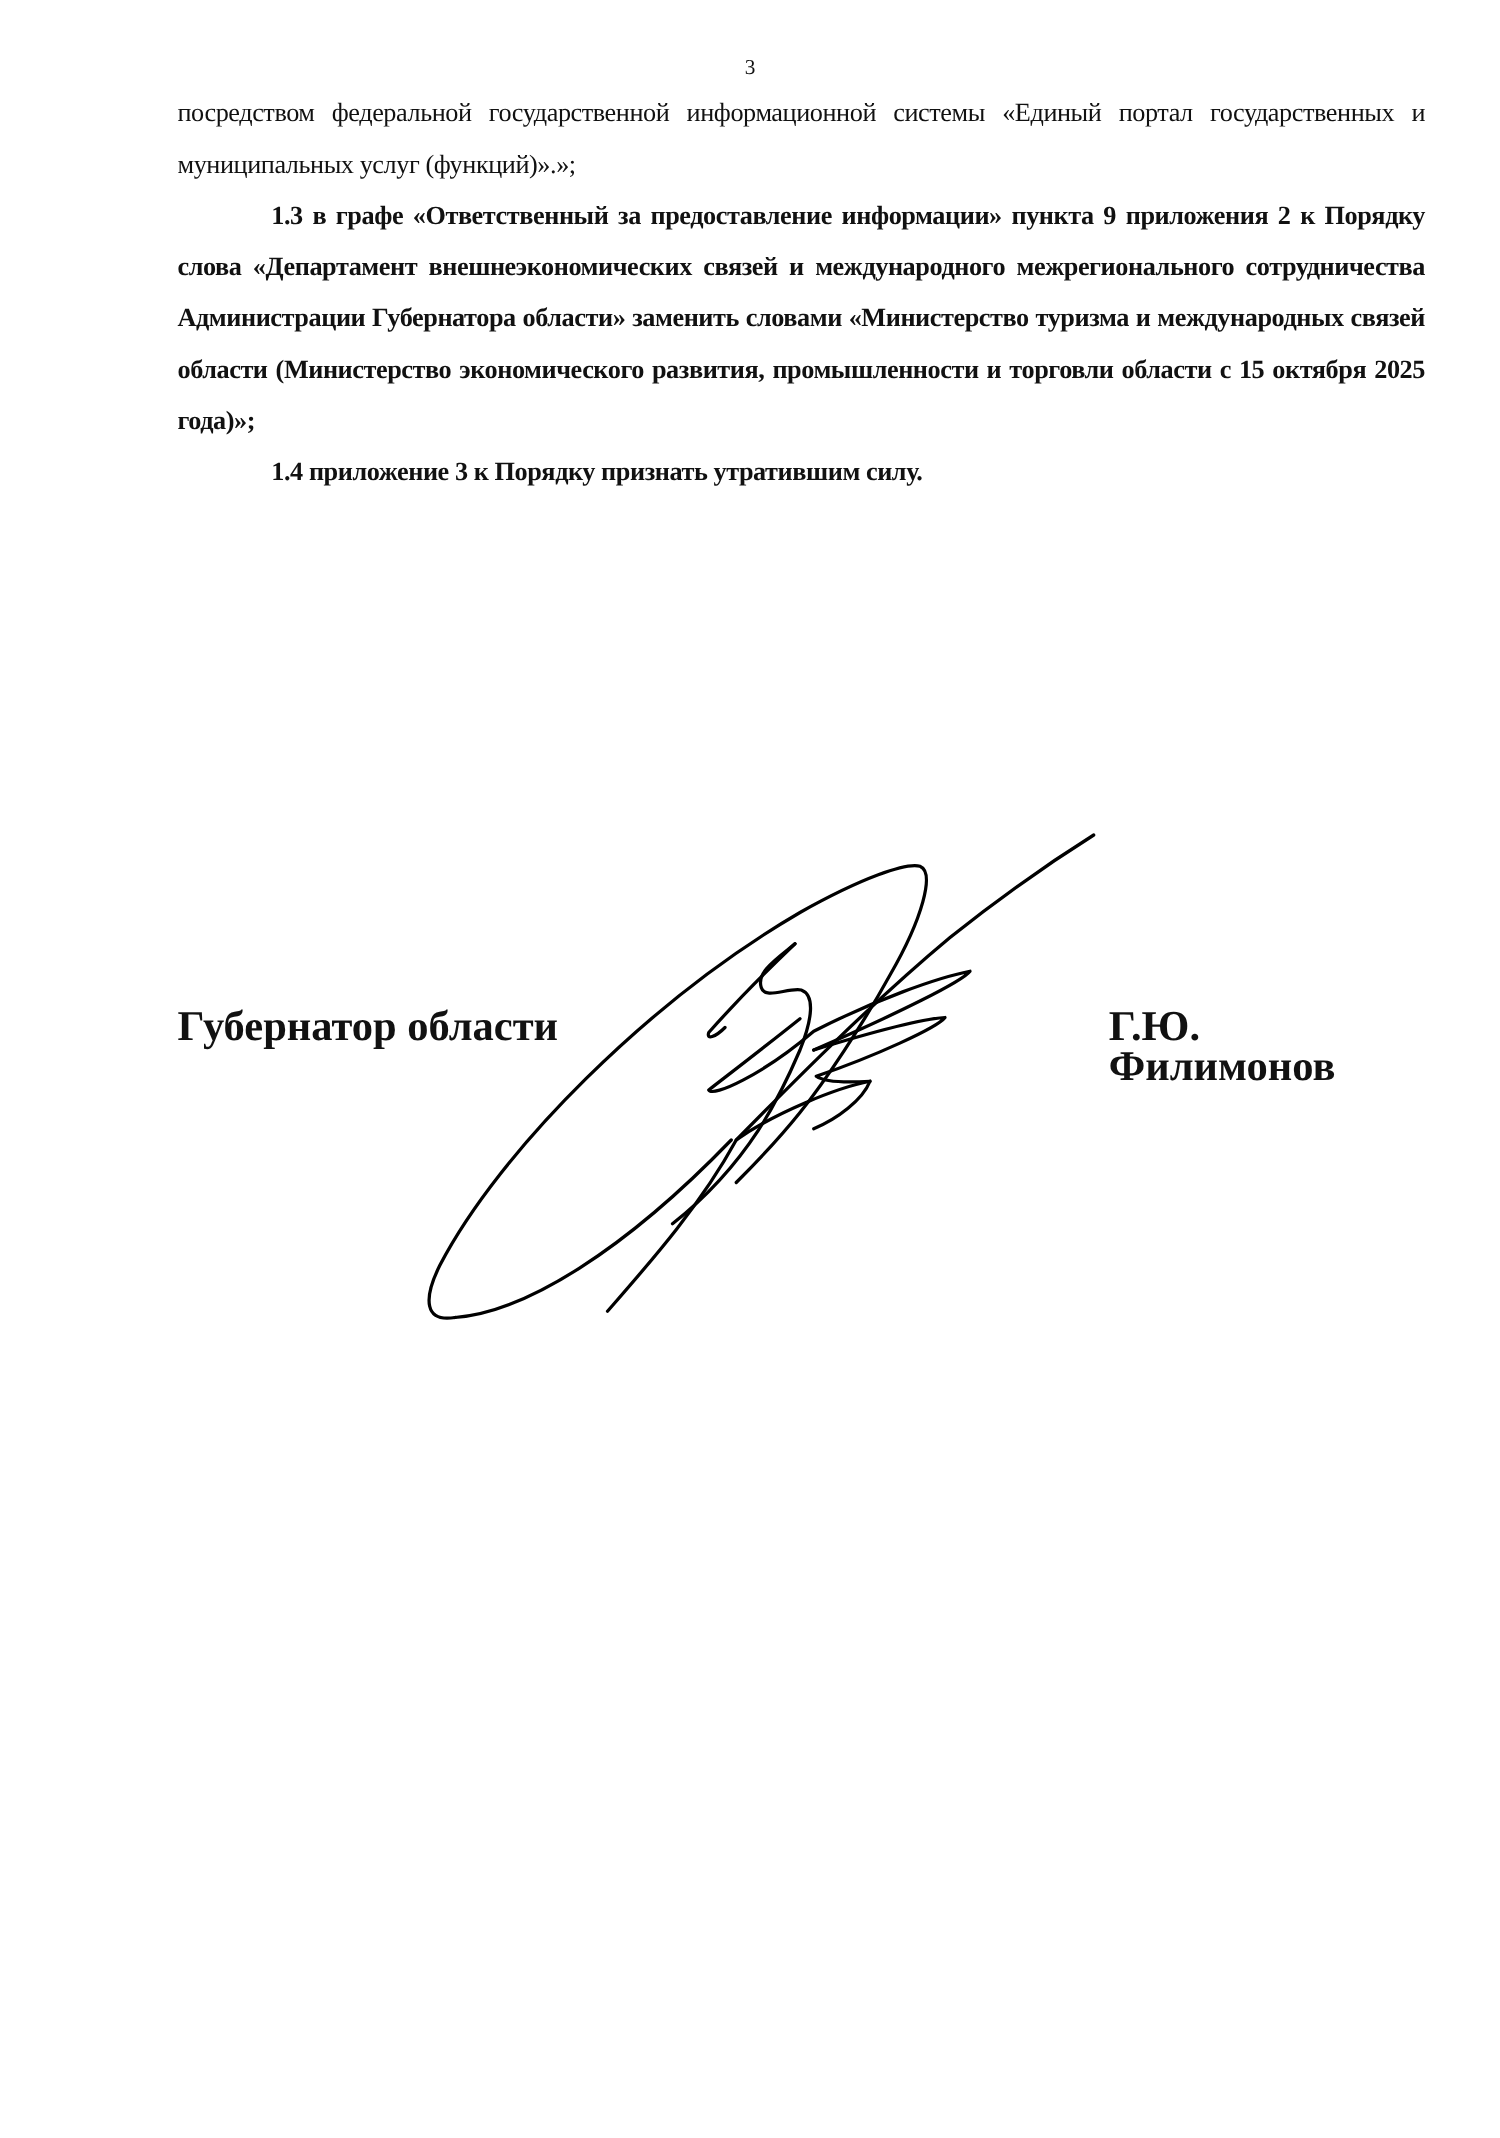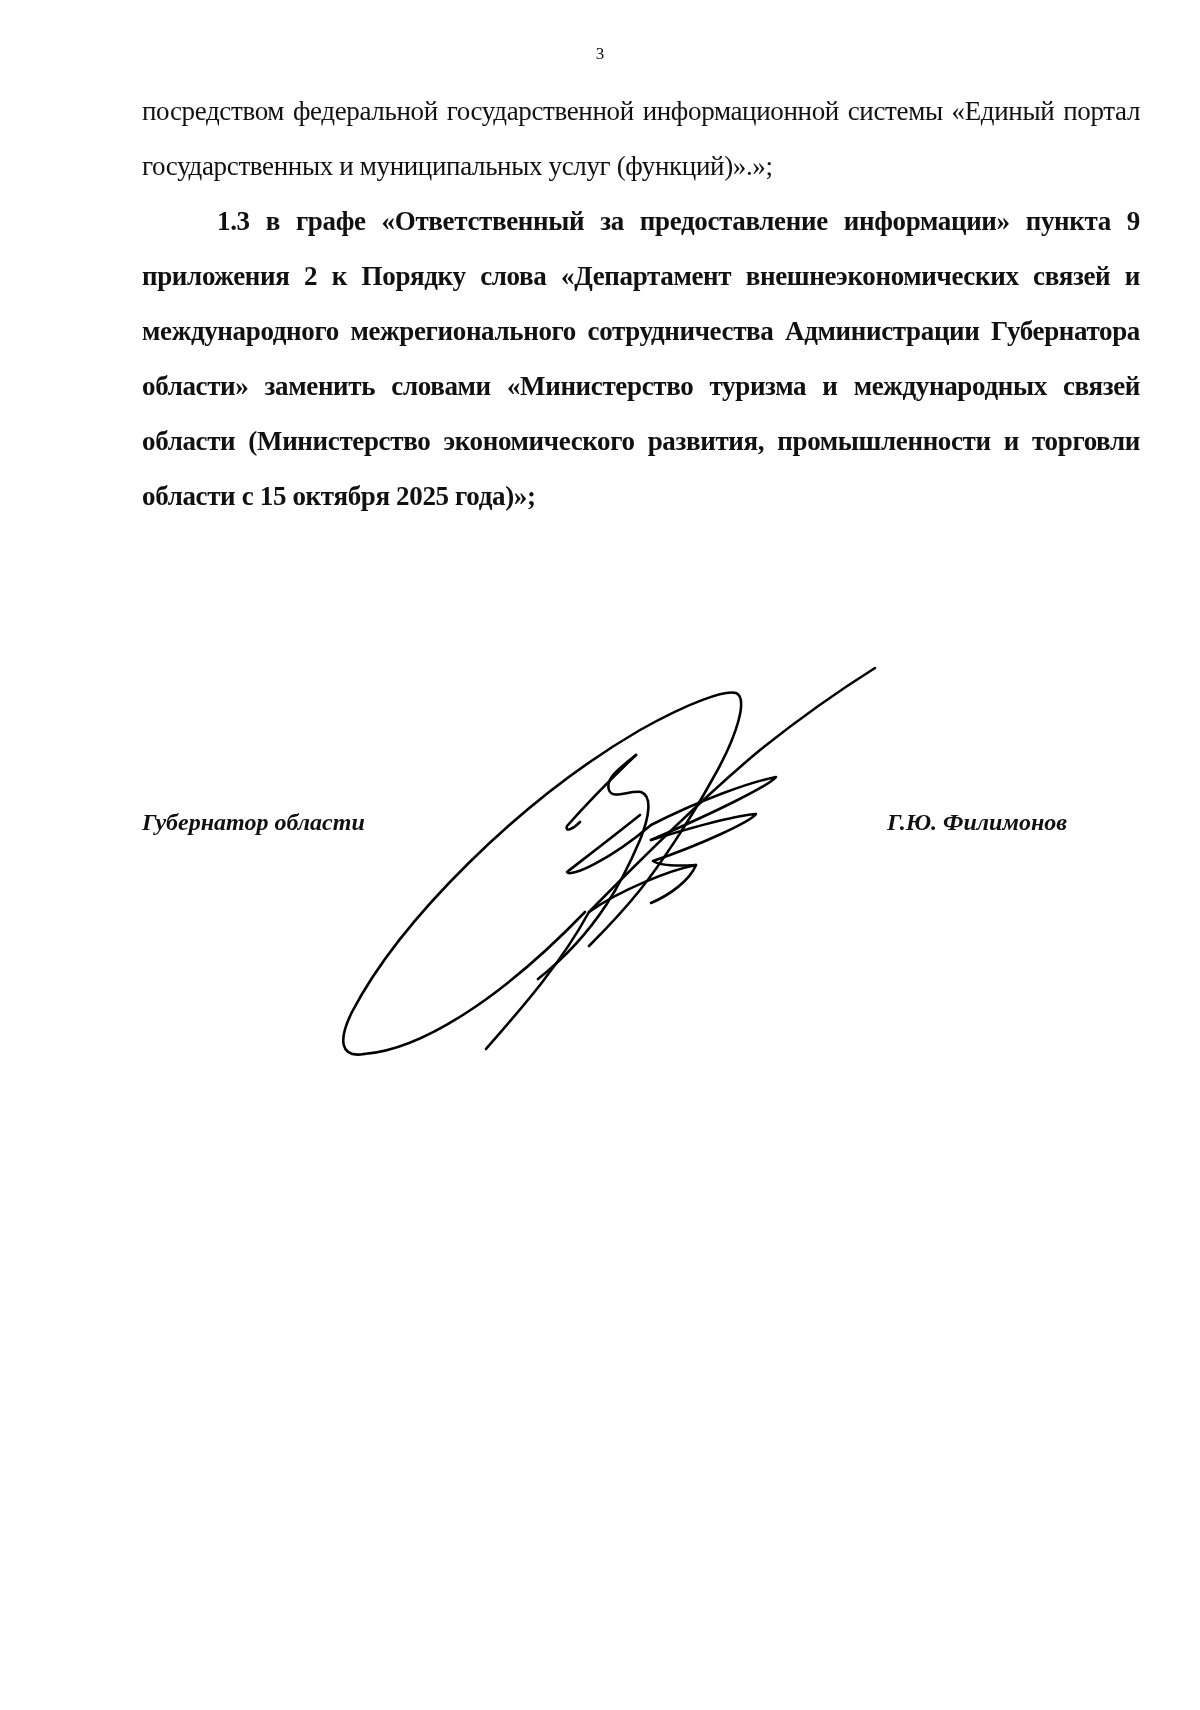--- a/index.html
+++ b/index.html
@@ -19,46 +19,45 @@
       position: absolute;
       top: 44px;
       left: 0;
       width: 1200px;
       text-align: center;
       font-size: 17px;
       line-height: 20px;
     }
     .body-text {
       position: absolute;
-      top: 84px;
+      top: 70px;
       left: 142px;
       width: 998px;
-      font-size: 27px;
-      line-height: 55px;
+      font-size: 21px;
+      line-height: 41px;
       letter-spacing: -0.35px;
     }
     .para {
       margin: 0;
       text-align: justify;
       text-align-last: left;
     }
     .para.indent {
       text-indent: 75px;
       font-weight: bold;
     }
     .signature-row {
       position: absolute;
       top: 806px;
       left: 142px;
       width: 998px;
       height: 40px;
       font-weight: bold;
-      font-size: 24px;
+      font-size: 34px;
       line-height: 32px;
-      font-style: italic;
     }
     .signer-title {
       position: absolute;
       left: 0;
       top: 0;
     }
     .signer-name {
       position: absolute;
       left: 745px;
       top: 0;
@@ -73,20 +72,21 @@
     }
   </style>
 </head>
 <body>
 
 <div class="page-number">3</div>
 
 <div class="body-text">
   <p class="para">посредством федеральной государственной информационной системы «Единый портал государственных и муниципальных услуг (функций)».»;</p>
   <p class="para indent">1.3 в графе «Ответственный за предоставление информации» пункта 9 приложения 2 к Порядку слова «Департамент внешнеэкономических связей и международного межрегионального сотрудничества Администрации Губернатора области» заменить словами «Министерство туризма и международных связей области (Министерство экономического развития, промышленности и торговли области с 15 октября 2025 года)»;</p>
+  <p class="para indent">1.4 приложение 3 к Порядку признать утратившим силу.</p>
 </div>
 
 <div class="signature-row">
   <span class="signer-title">Губернатор области</span>
   <span class="signer-name">Г.Ю. Филимонов</span>
 </div>
 
 <svg class="signature" viewBox="0 0 1200 1710" xmlns="http://www.w3.org/2000/svg">
   <g fill="none" stroke="#000000" stroke-width="2.6" stroke-linecap="round" stroke-linejoin="round">
 

